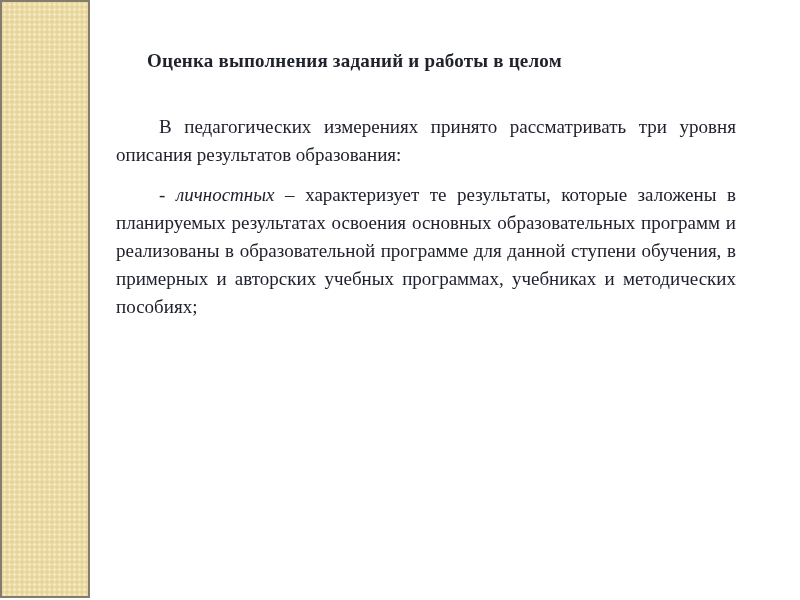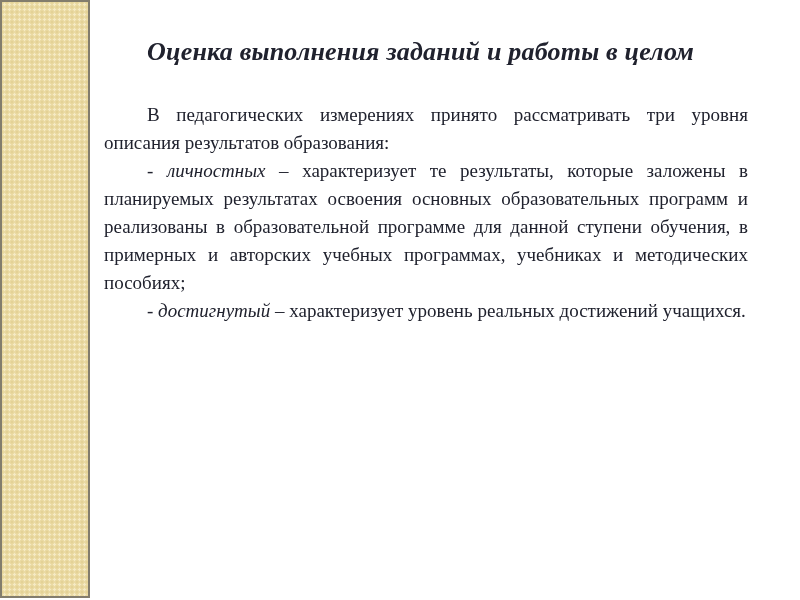--- a/index.html
+++ b/index.html
@@ -26,39 +26,38 @@
     border: 2px solid var(--bar-border, #837d6d);
     background-image:
       radial-gradient(circle, #f5eac4 1px, rgba(0,0,0,0) 1.2px),
       radial-gradient(circle, #e2cf92 1px, rgba(0,0,0,0) 1.2px);
     background-size: 5px 5px, 5px 5px;
     background-position: 0 0, 2.5px 2.5px;
   }
   .title {
     position: absolute;
     left: 147px;
-    top: 40px;
+    top: 49px;
     width: 620px;
-    font-size: 26px;
+    font-size: 19px;
     line-height: 24px;
     font-weight: bold;
-    font-style: italic;
     letter-spacing: 0.2px;
     white-space: nowrap;
   }
   .body-text {
     position: absolute;
     left: 104px;
     top: 101px;
     width: 644px;
     font-size: 19px;
     line-height: 28px;
   }
   .body-text p {
-    margin: 0;
+    margin: 12px;
     text-align: justify;
     text-indent: 43px;
   }
   .it {
     font-style: italic;
   }
 </style>
 </head>
 <body>
 
@@ -67,16 +66,15 @@
   <div class="side-bar"></div>
 
   <div class="title">Оценка выполнения заданий и работы в целом</div>
 
   <div class="body-text">
     <p><span>В педагогических измерениях принято рассматривать три уровня описания результатов образования:</span></p>
 
     <p><span>- </span><span class="it">личностных</span><span> – характеризует те результаты, которые заложены в планируемых результатах освоения основных образовательных программ и реализованы в образовательной программе для данной ступени обучения, в примерных и авторских учебных программах, учебниках и методических пособиях;</span></p>
 
 
-    <p><span>- </span><span class="it">достигнутый</span><span> – характеризует уровень реальных достижений учащихся.</span></p>
   </div>
 
 </div>
 
 </body></html>

